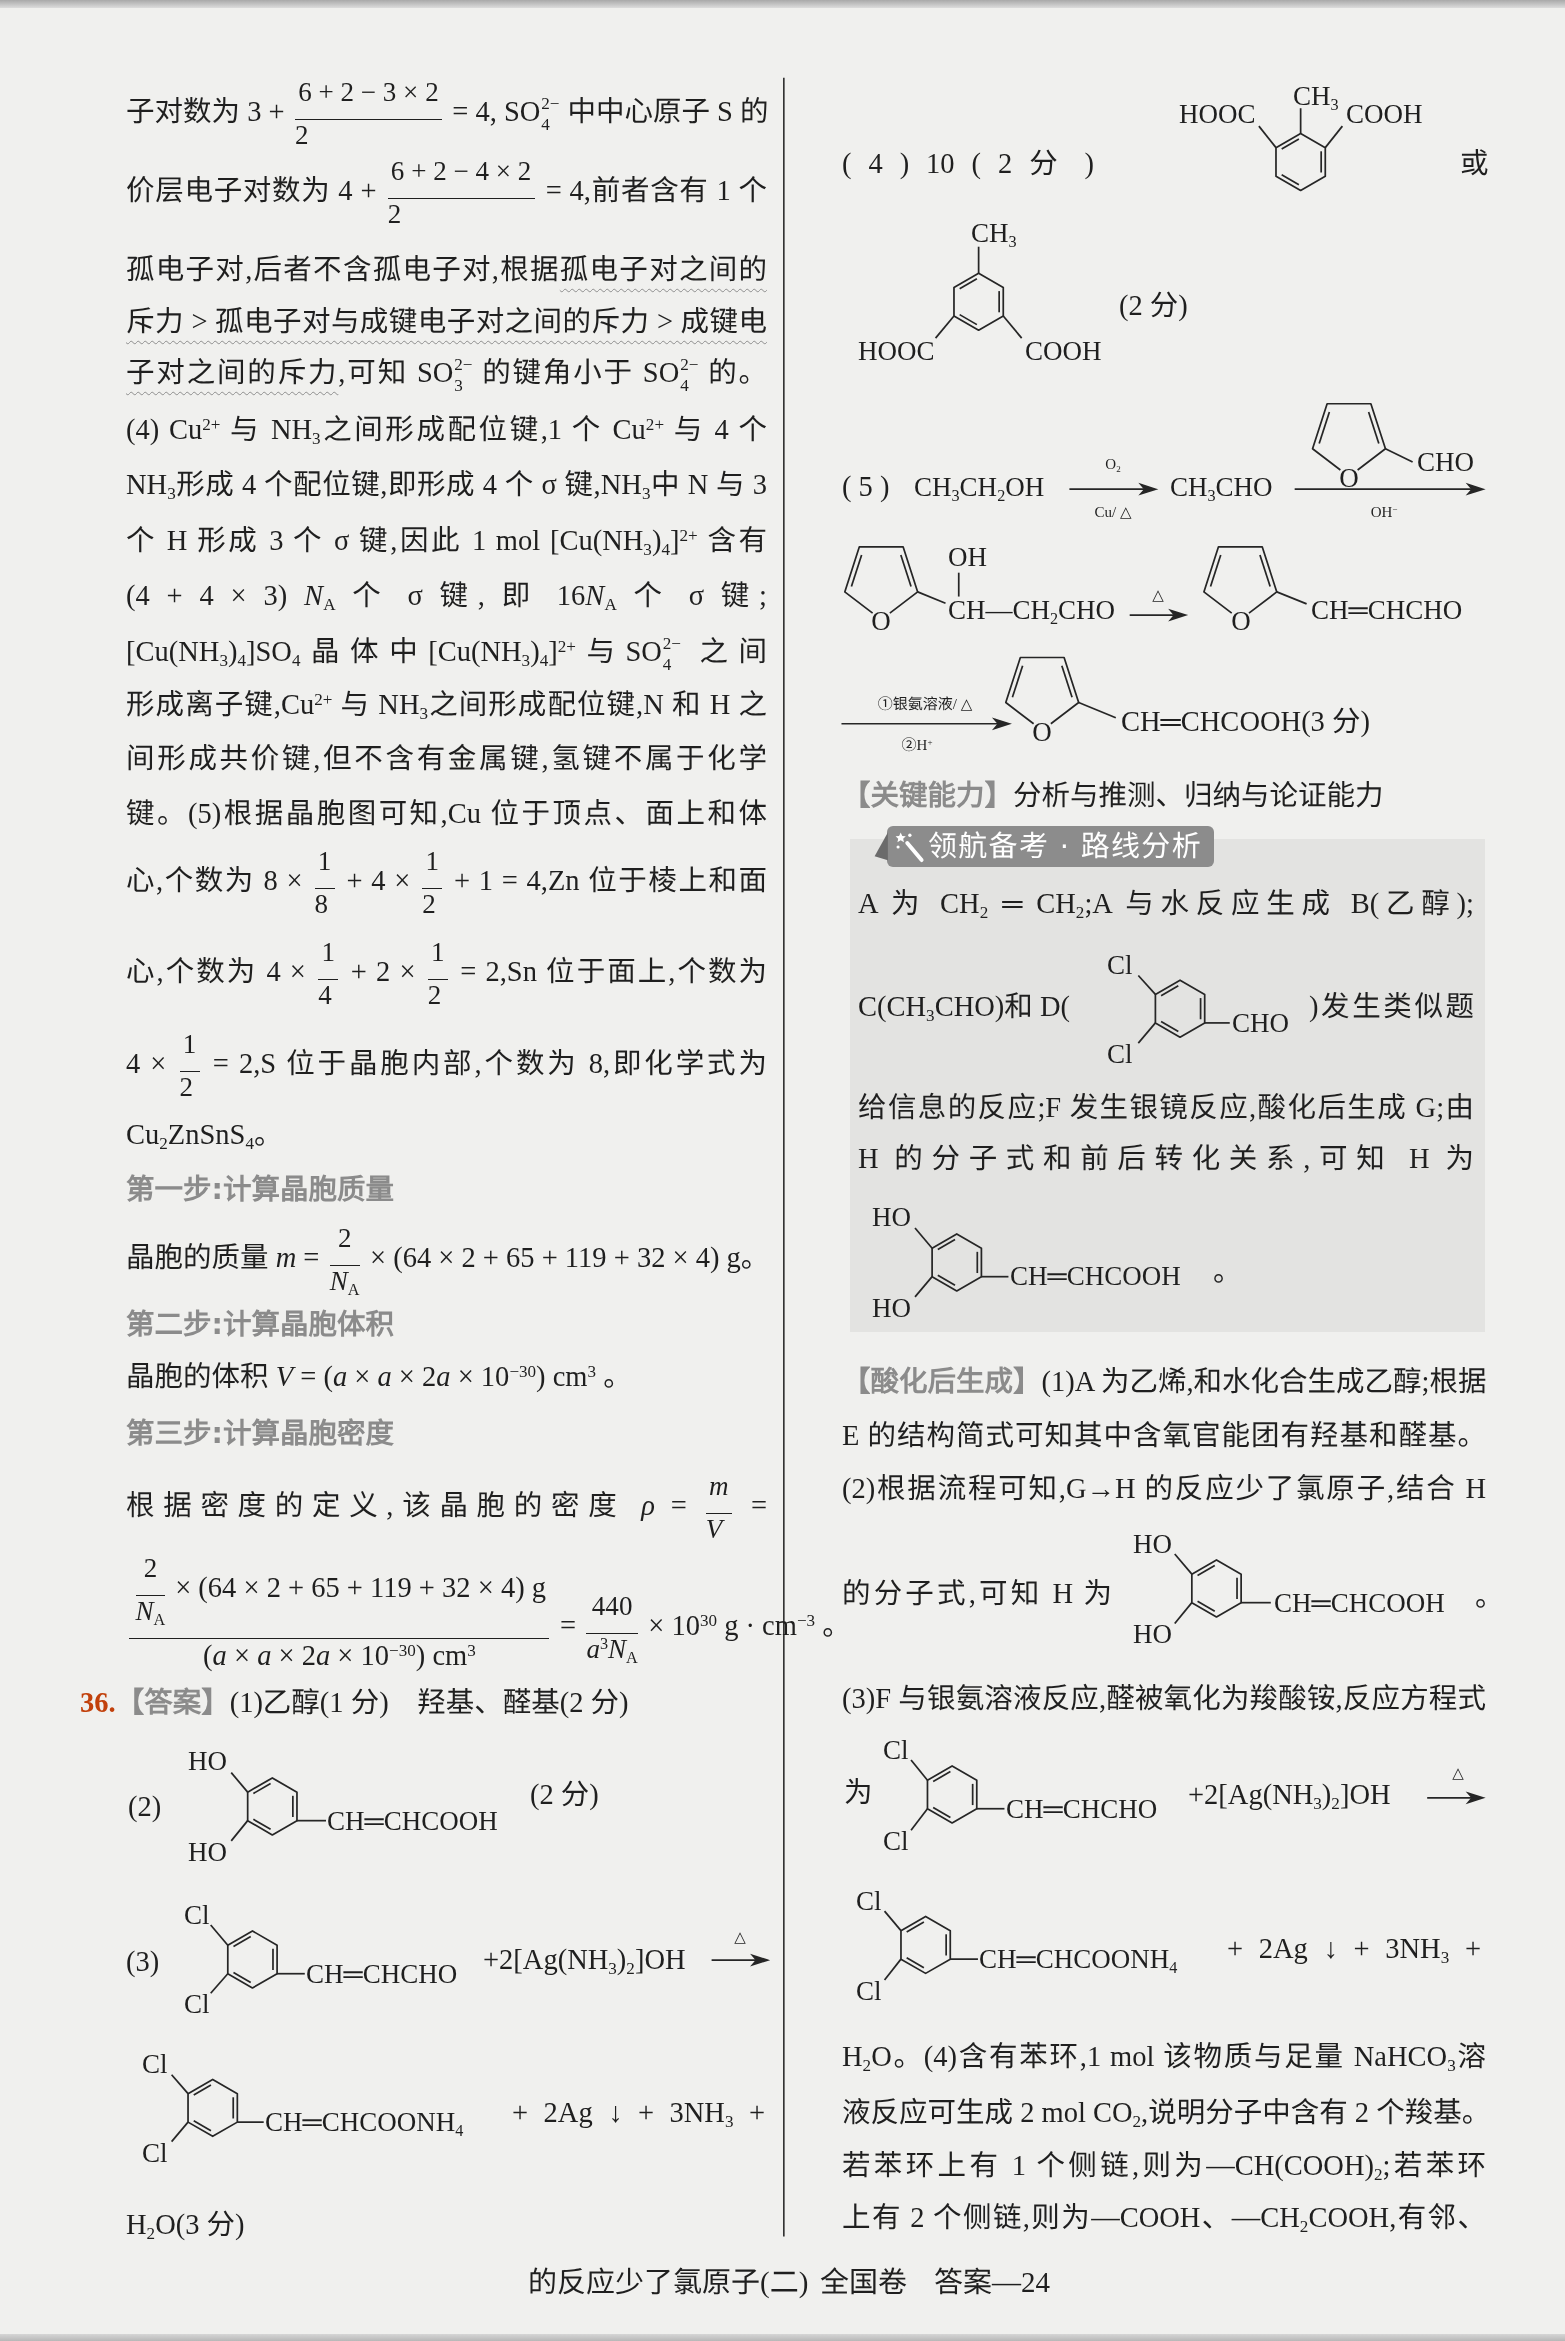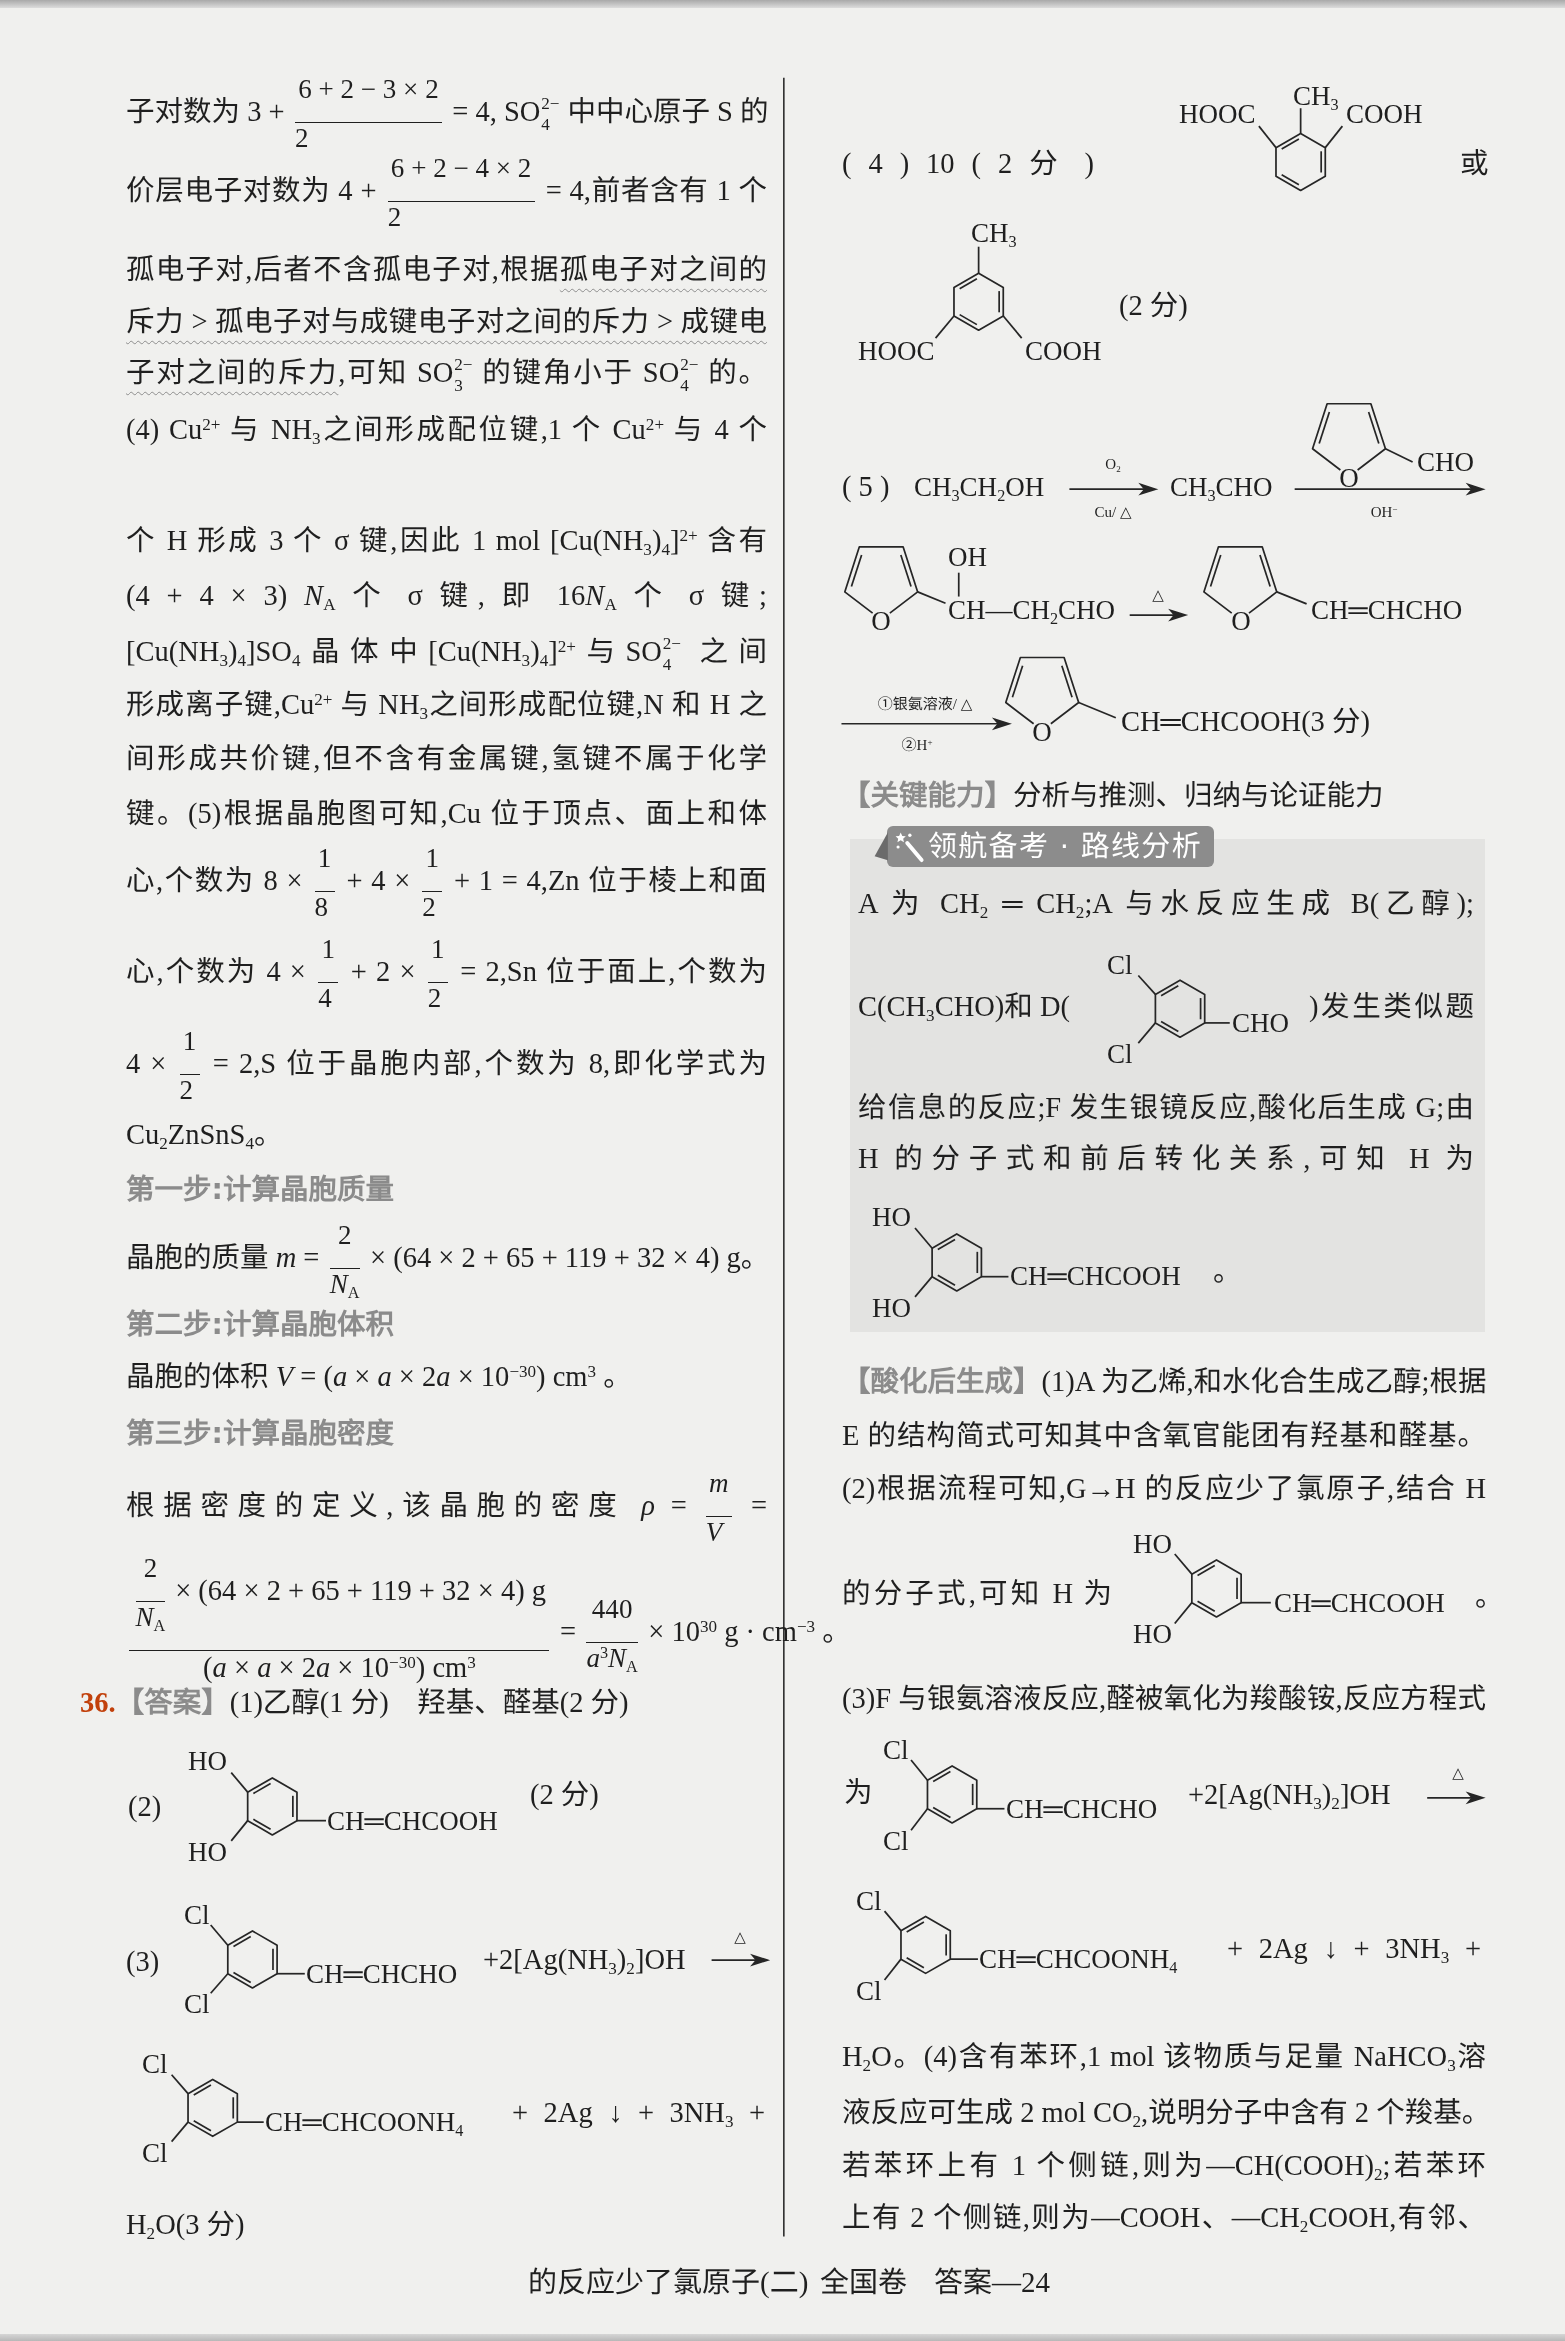--- a/index.html
+++ b/index.html
@@ -18,21 +18,21 @@
   .lb.c{transform:translateX(-50%);}
   .r-sub{font-size:.6em;vertical-align:-.3em;line-height:0;}
   .r-sup{font-size:.6em;vertical-align:.55em;line-height:0;}
   .r-i{font-style:italic;}
   .r-ss{display:inline-block;font-size:.6em;line-height:1.25;vertical-align:-.55em;margin:-.5em .05em;text-align:left;}
   .r-ss span{display:block;}
   .r-frac,.r-bigfrac{display:inline-flex;flex-direction:column;align-items:stretch;vertical-align:middle;
         line-height:1.1;font-size:.95em;margin:-1em .12em;text-align:center;}
   .r-bigfrac{font-size:1em;margin:-46px .12em;}
   .num .r-frac,.den .r-frac{margin:0 .1em;font-size:.95em;}
-  .num{display:block;border-bottom:1.3px solid #1f1f1f;padding:0 .12em 17px;white-space:nowrap;}
+  .num{display:block;border-bottom:1.3px solid #1f1f1f;padding:0 .12em 11px;white-space:nowrap;}
   .den{display:block;white-space:nowrap;padding-top:1.3px;}
   .r-bigfrac>.den{padding-bottom:32px;}
   .r-wavy{text-decoration:underline wavy #8e8e8e;text-decoration-thickness:1.3px;text-underline-offset:8.6px;text-decoration-skip-ink:none;}
   .r-hl{color:#8b8b8b;font-weight:bold;font-family:"DejaVu Sans",sans-serif;}
   .r-step{color:#8b8b8b;font-weight:bold;font-family:"DejaVu Sans",sans-serif;}
   .r-num{color:#c2410c;font-weight:bold;}
   .box{position:absolute;left:850px;top:839px;width:635px;height:493px;background:#e3e3e1;}
   .banner{position:absolute;left:887px;top:826px;width:327px;height:41px;background:#8c8c8c;border-radius:6px;
           color:#fff;font-family:"DejaVu Sans",sans-serif;font-size:29px;line-height:41px;white-space:nowrap;}
   .banner .wand{position:absolute;left:6.6px;top:4px;}
@@ -202,20 +202,21 @@
         <span class="den">2</span>
       </span> = 4, SO<span class="r-ss"><span>2−</span><span>4</span></span> 中中心原子 S 的</div>
   <div class="ln j L" style="top:175px">价层电子对数为 4 + <span class="r-frac">
         <span class="num">6 + 2 − 4 × 2</span>
         <span class="den">2</span>
       </span> = 4,前者含有 1 个</div>
   <div class="ln j L" style="top:306px"><span class="r-wavy">斥力 &gt; 孤电子对与成键电子对之间的斥力 &gt; 成键电</span></div>
   <div class="ln j L" style="top:254px">孤电子对,后者不含孤电子对,根据<span class="r-wavy">孤电子对之间的</span></div>
   <div class="ln j L" style="top:357px"><span class="r-wavy">子对之间的斥力</span>,可知 SO<span class="r-ss"><span>2−</span><span>3</span></span> 的键角小于 SO<span class="r-ss"><span>2−</span><span>4</span></span> 的。</div>
   <div class="ln j L" style="top:414px">(4) Cu<span class="r-sup">2+</span> 与 NH<span class="r-sub">3</span>之间形成配位键,1 个 Cu<span class="r-sup">2+</span> 与 4 个</div>
+  <div class="ln j L" style="top:469px">NH<span class="r-sub">3</span>形成 4 个配位键,即形成 4 个 σ 键,NH<span class="r-sub">3</span>中 N 与 3</div>
   <div class="ln j L" style="top:525px">个 H 形成 3 个 σ 键,因此 1 mol [Cu(NH<span class="r-sub">3</span>)<span class="r-sub">4</span>]<span class="r-sup">2+</span> 含有</div>
   <div class="ln j L" style="top:580px">(4 + 4 × 3) <span class="r-i">N</span><span class="r-sub">A</span> 个 σ 键, 即 16<span class="r-i">N</span><span class="r-sub">A</span> 个 σ 键;</div>
   <div class="ln j L" style="top:636px">[Cu(NH<span class="r-sub">3</span>)<span class="r-sub">4</span>]SO<span class="r-sub">4</span>晶体中[Cu(NH<span class="r-sub">3</span>)<span class="r-sub">4</span>]<span class="r-sup">2+</span>与SO<span class="r-ss"><span>2−</span><span>4</span></span> 之间</div>
   <div class="ln j L" style="top:689px">形成离子键,Cu<span class="r-sup">2+</span> 与 NH<span class="r-sub">3</span>之间形成配位键,N 和 H 之</div>
   <div class="ln j L" style="top:743px">间形成共价键,但不含有金属键,氢键不属于化学</div>
   <div class="ln j L" style="top:798px">键。(5)根据晶胞图可知,Cu 位于顶点、面上和体</div>
   <div class="ln j L" style="top:865px">心,个数为 8 × <span class="r-frac">
         <span class="num">1</span>
         <span class="den">8</span>
       </span> + 4 × <span class="r-frac">

